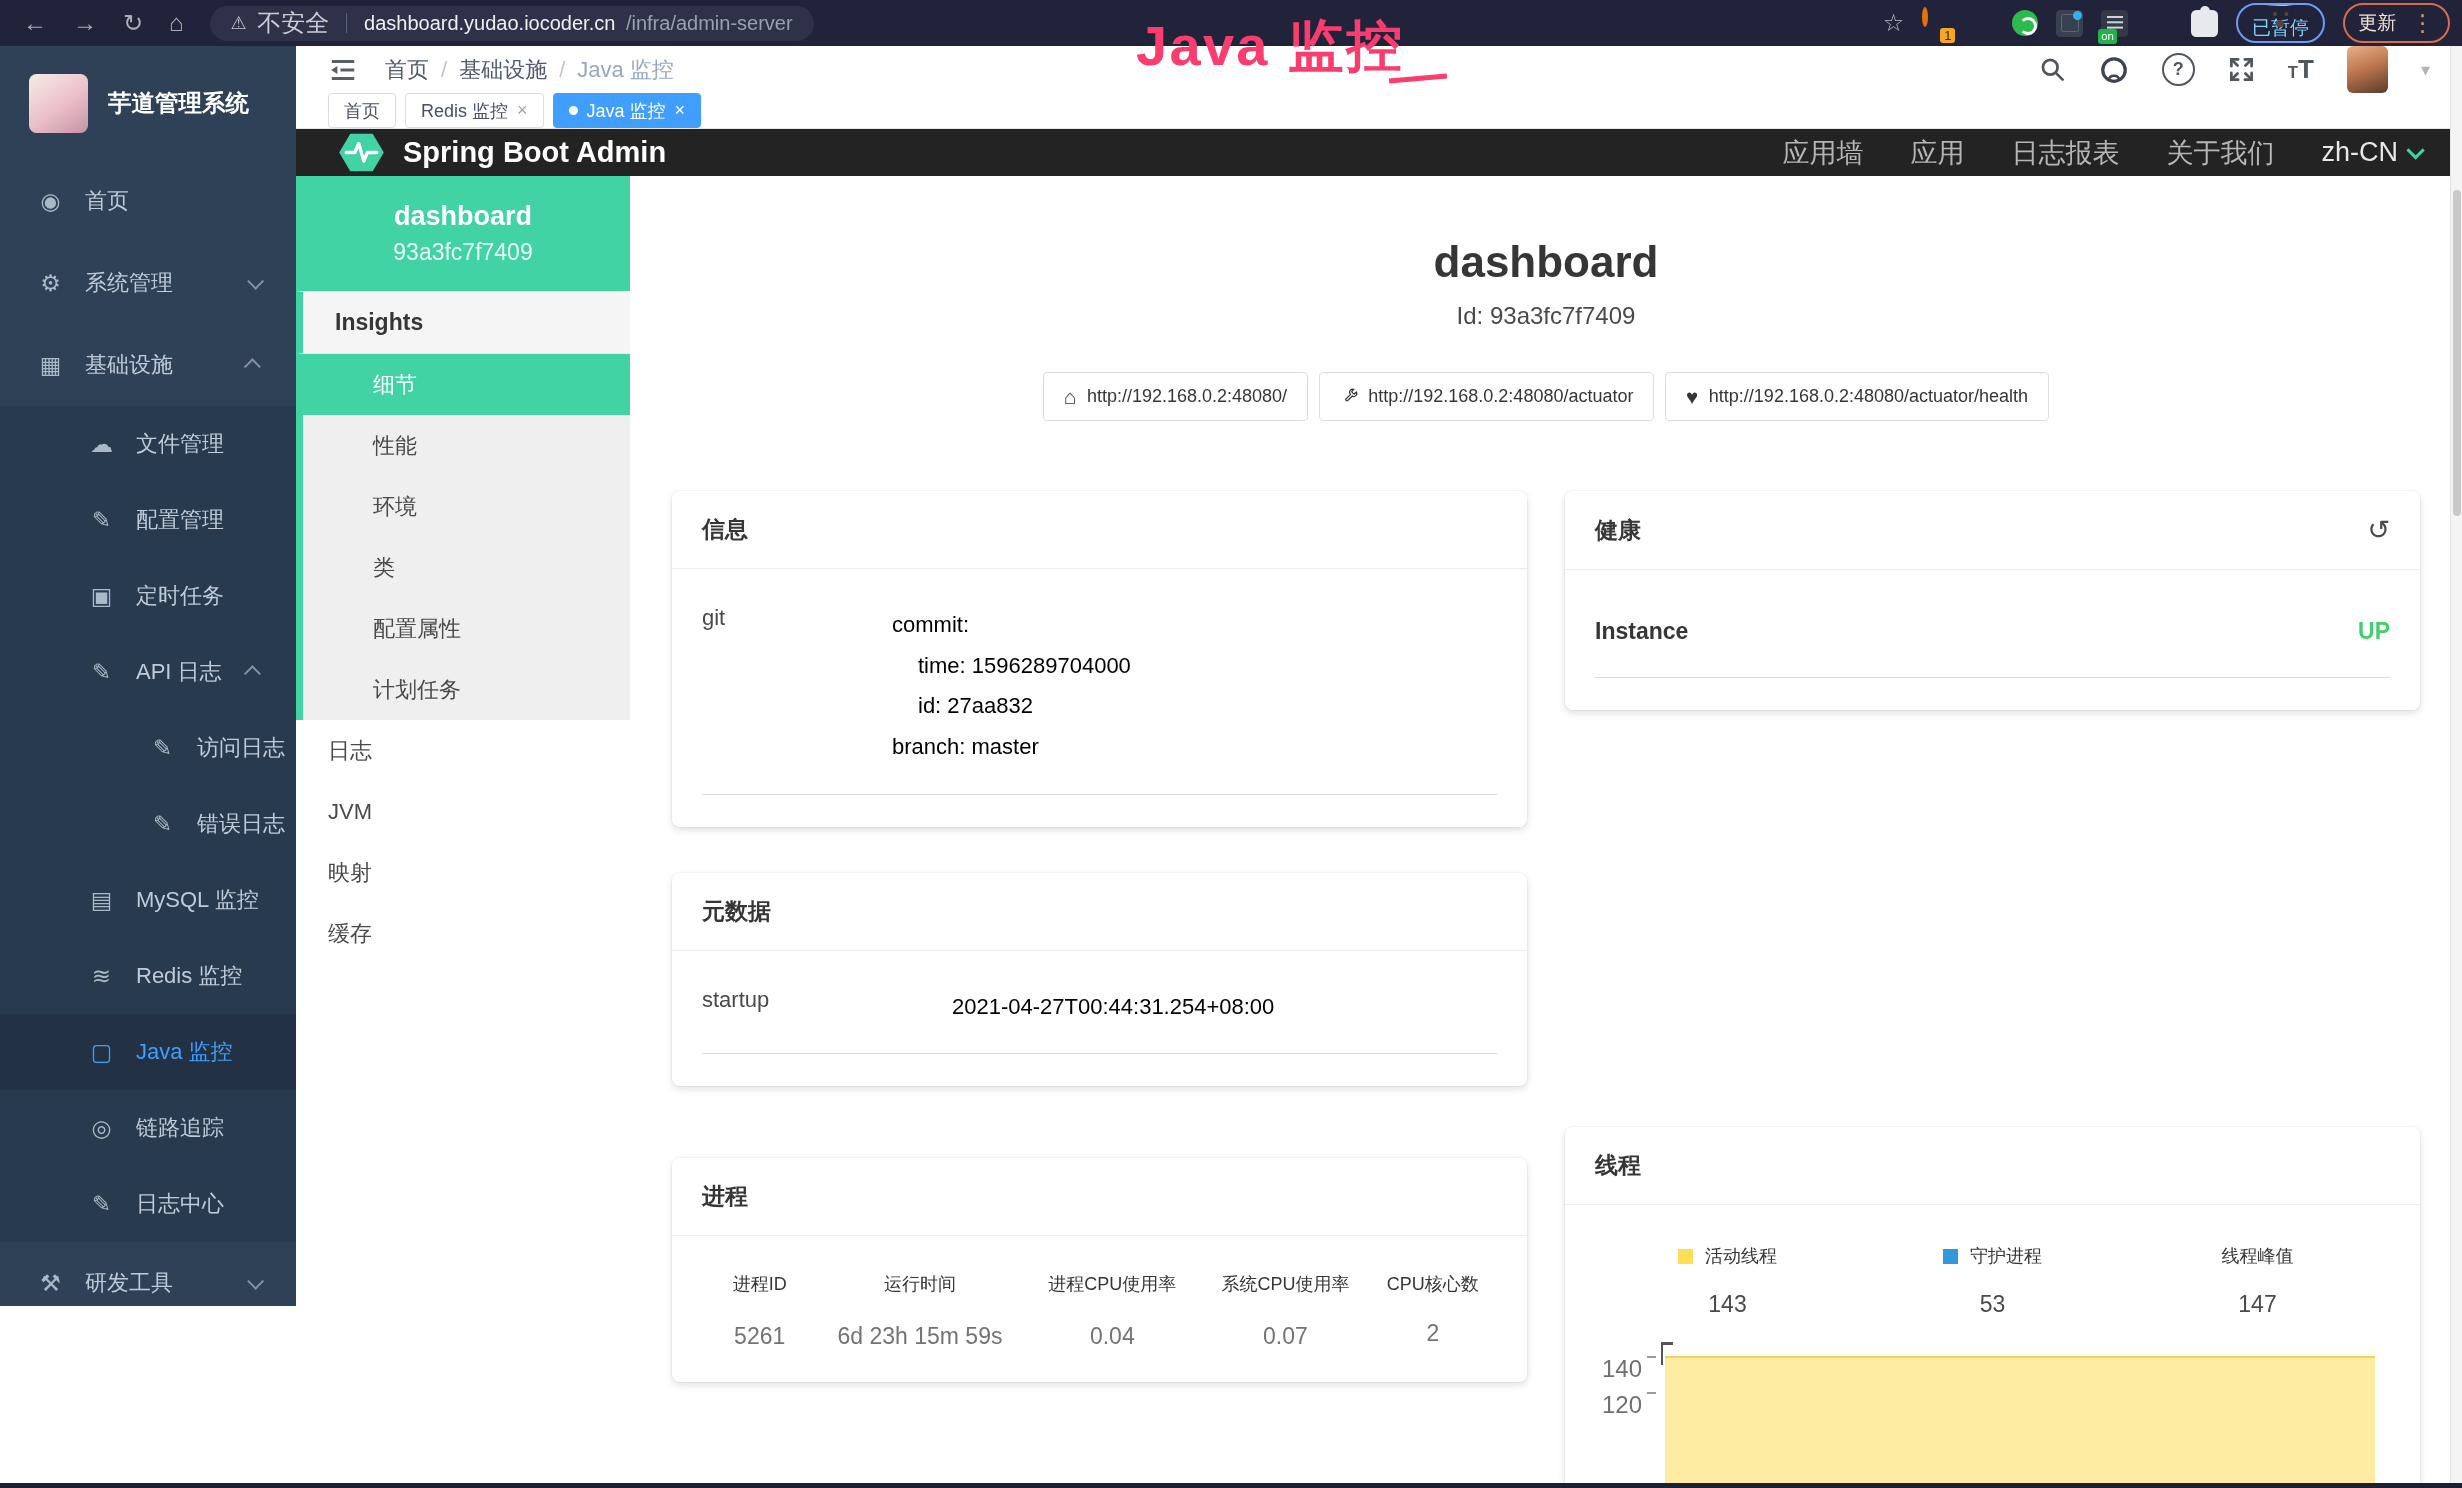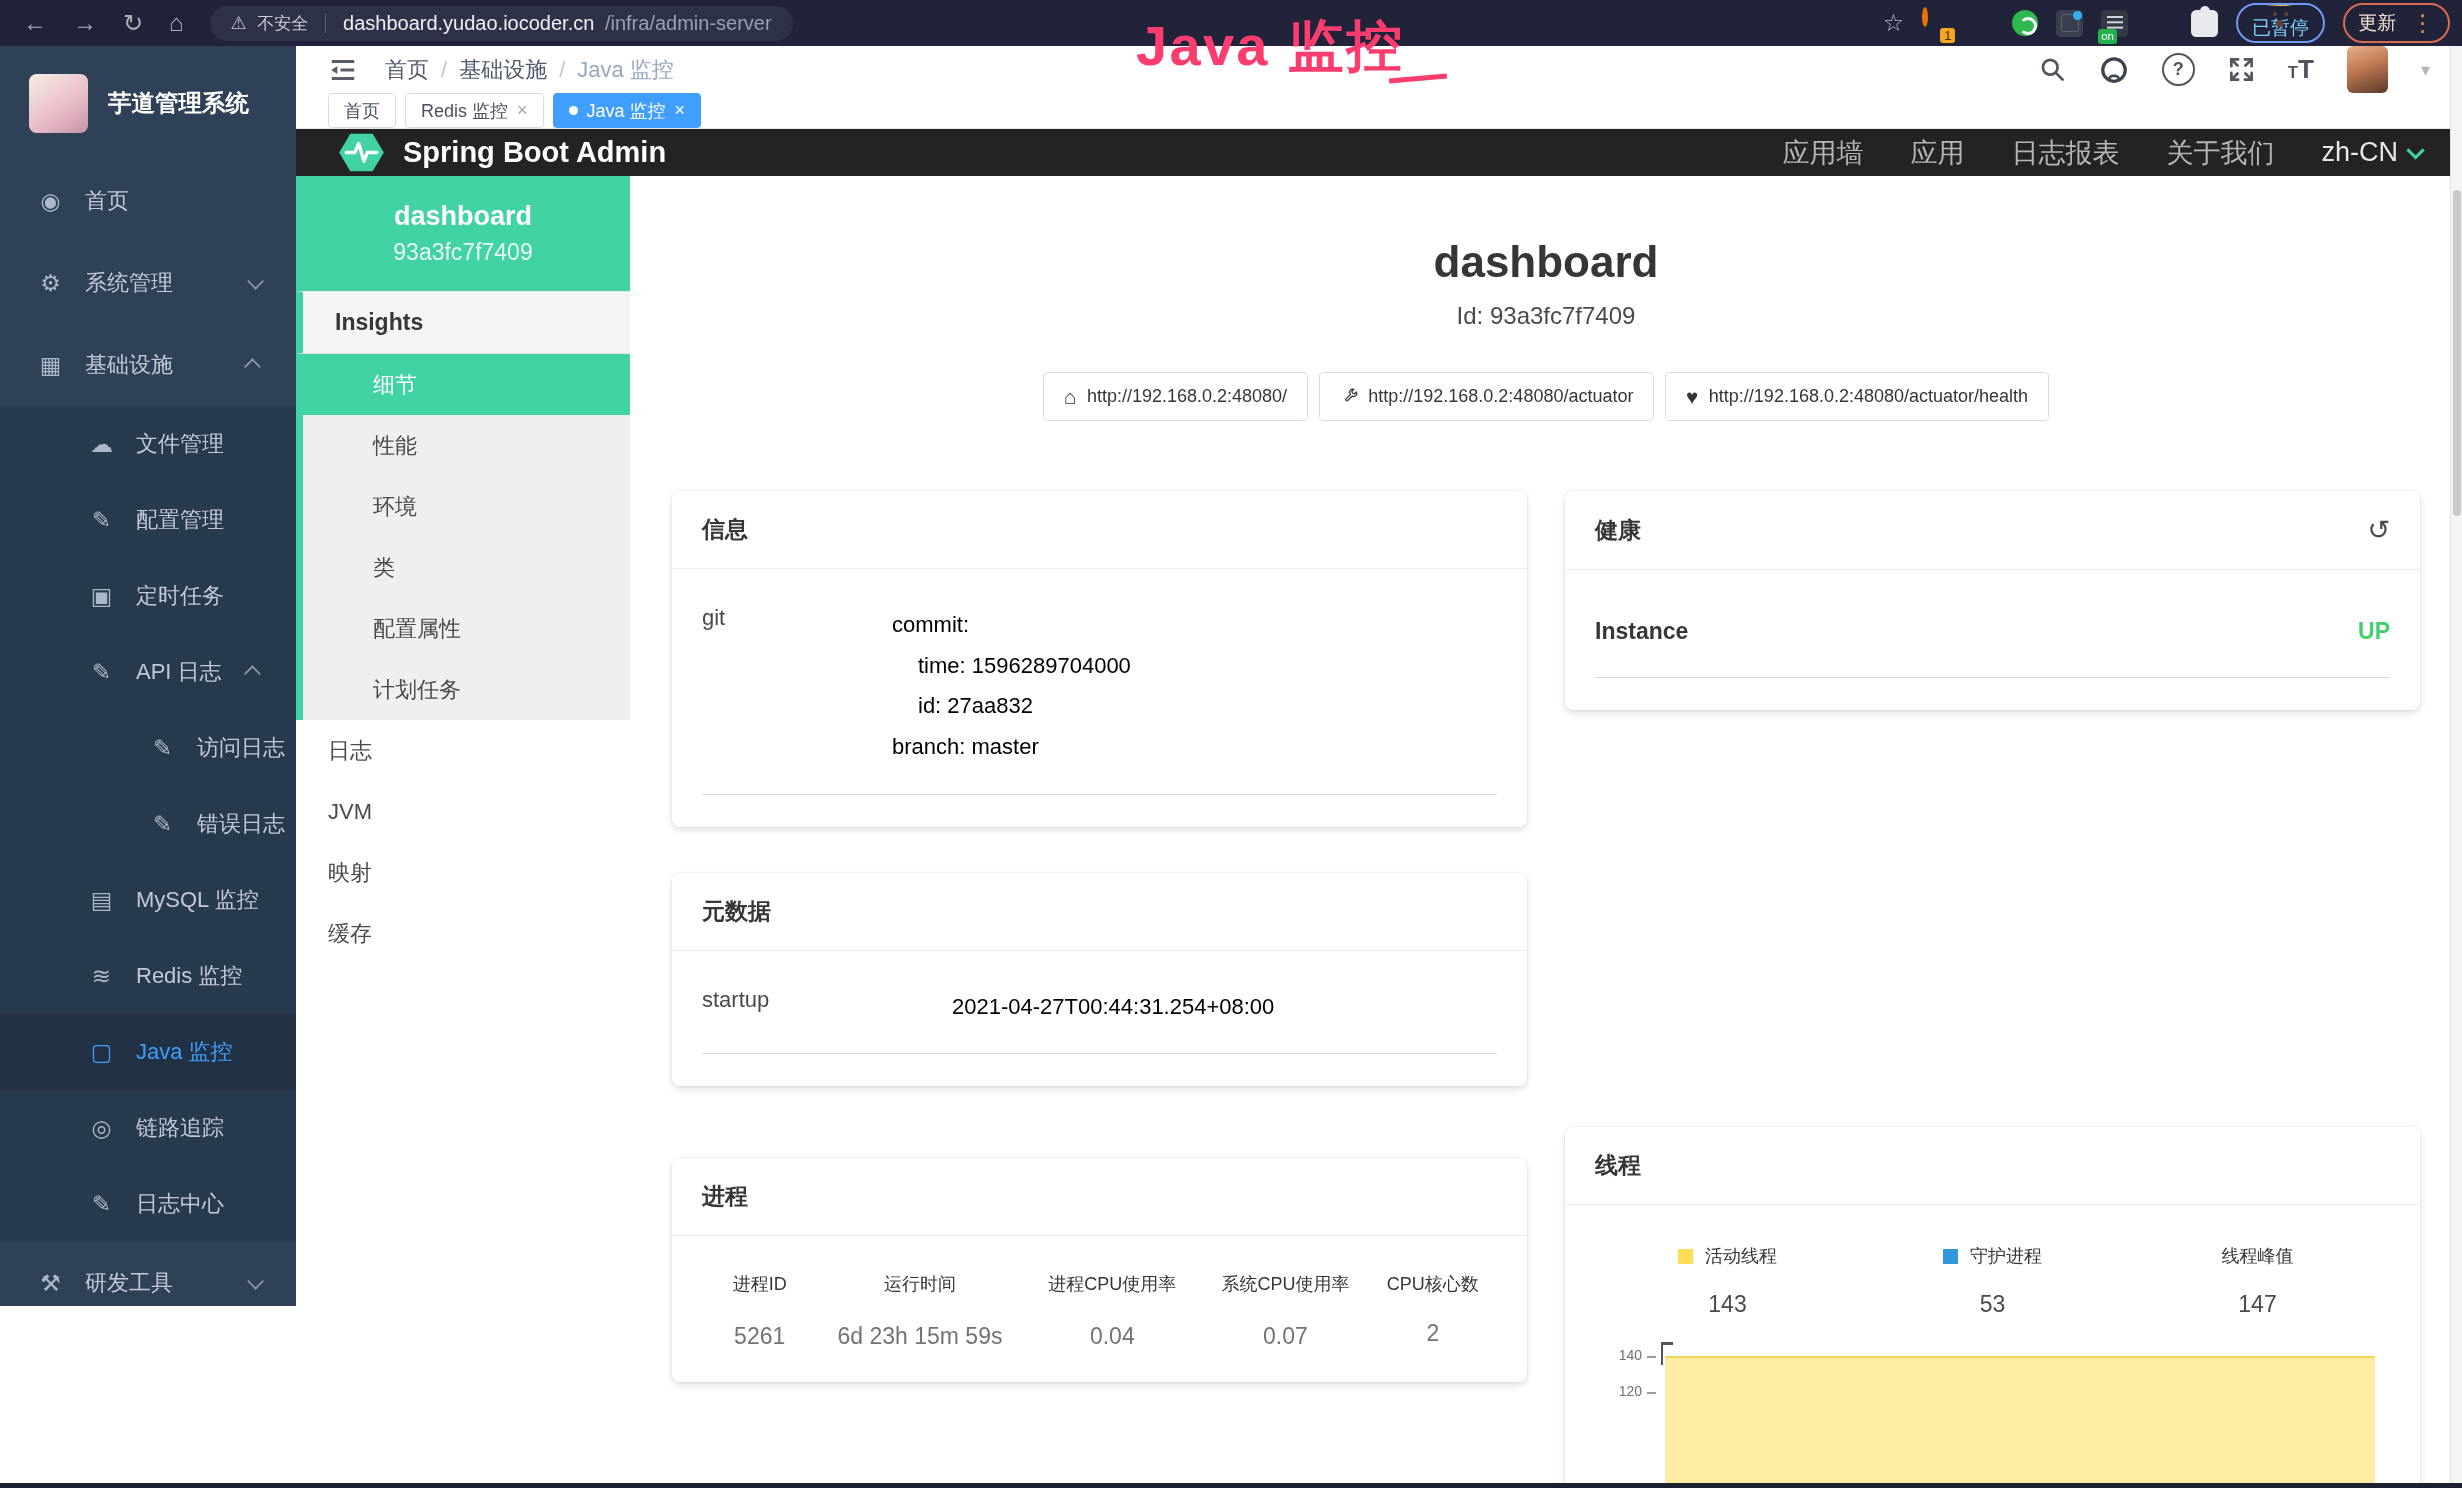--- a/index.html
+++ b/index.html
@@ -5,21 +5,21 @@
   html,body{margin:0;padding:0;}
   body{font-family:"Liberation Sans","DejaVu Sans",sans-serif;background:#888;}
   .screen{position:relative;width:2462px;height:1489px;overflow:hidden;background:#fff;}
 
   
   .browser-bar{height:46px;background:#20233a;display:flex;align-items:center;color:#c8ccd4;}
   .bnav{display:flex;align-items:center;gap:26px;padding-left:23px;font-size:24px;color:#a9aeb8;}
   .bnav span{cursor:default;}
   .url-pill{margin-left:26px;background:#2e3249;border-radius:23px;height:35px;display:flex;align-items:center;padding:0 21px;gap:10.6px;}
   .warn{font-size:18px;color:#c3c7d1;}
-  .sec{font-size:17px;color:#c9cdd6;}
+  .sec{font-size:24px;color:#c9cdd6;}
   .udiv{width:1.5px;height:20px;background:#5a5f78;margin:0 6px;}
   .udomain{font-size:20px;color:#eef0f4;}
   .upath{font-size:20px;color:#9aa0b0;}
   .bright{margin-left:auto;display:flex;align-items:center;gap:18px;padding-right:12px;}
   .star{font-size:24px;color:#b9bec9;}
   .ext{width:27px;height:27px;position:relative;border-radius:6px;}
   .ext-ring{border:3.8px solid #e8710a;border-radius:50%;width:18px;height:18px;}
   .badge1{position:absolute;right:-6px;bottom:-6px;background:#f5a623;color:#402c00;font-size:13px;border-radius:3px;padding:0.8px 3.8px;line-height:1;}
   .ext-pin{background:radial-gradient(circle at 50% 40%,#4db1ff 0 55%,#1565c0 100%);border-radius:50% 50% 50% 0;transform:rotate(-45deg);width:23px;height:23px;margin-top:2.3px;}
   .ext-y{background:#2eb94e;border-radius:50%;width:26px;height:26px;}
@@ -130,21 +130,21 @@
   .phead{font-size:18px;color:#363636;}
   .pval{font-size:23px;color:#737373;}
 
   .legend-row{display:flex;text-align:center;margin-top:3px;}
   .lcol{flex:1;display:flex;flex-direction:column;gap:23px;align-items:center;}
   .lg{font-size:18px;color:#363636;display:flex;align-items:center;gap:12px;}
   .sq{width:15px;height:15px;display:inline-block;}
   .sq-yellow{background:#ffdd57;} .sq-blue{background:#3298dc;}
   .lval{font-size:23px;color:#4a4a4a;}
   .chart{position:relative;height:258px;margin-top:29px;}
-  .ytick{position:absolute;left:0;width:47px;text-align:right;font-size:14px;color:#707070;}
+  .ytick{position:absolute;left:0;width:47px;text-align:right;font-size:24px;color:#707070;margin-top:8px;}
   .tickdash{position:absolute;left:52px;width:9px;height:2.3px;background:#9a9a9a;}
   .plot{position:absolute;left:70px;right:15px;top:9px;bottom:-61px;background:rgba(255,221,87,.55);border-top:2.3px solid #eed45a;}
   .axis-v{position:absolute;left:66px;top:-4.6px;width:2.3px;height:23px;background:#555;}
   .axis-h{position:absolute;left:66px;top:-4.6px;width:12px;height:2.3px;background:#555;}
 
   
   .annotation{position:absolute;top:9px;left:1136px;font-size:56px;font-weight:bold;color:#fa3c6e;letter-spacing:2.3px;z-index:60;}
   .anno-tail{position:absolute;top:76px;left:1389px;width:58px;height:5.3px;background:#fa3c6e;transform:rotate(-5deg);z-index:60;}
   .bottom-edge{position:absolute;left:0;right:0;bottom:0;height:6px;background:#1d2030;z-index:50;}
   .scrollbar{position:absolute;right:0;top:46px;bottom:6px;width:10.6px;background:#f4f4f4;border-left:0.8px solid #e4e4e4;z-index:55;}

